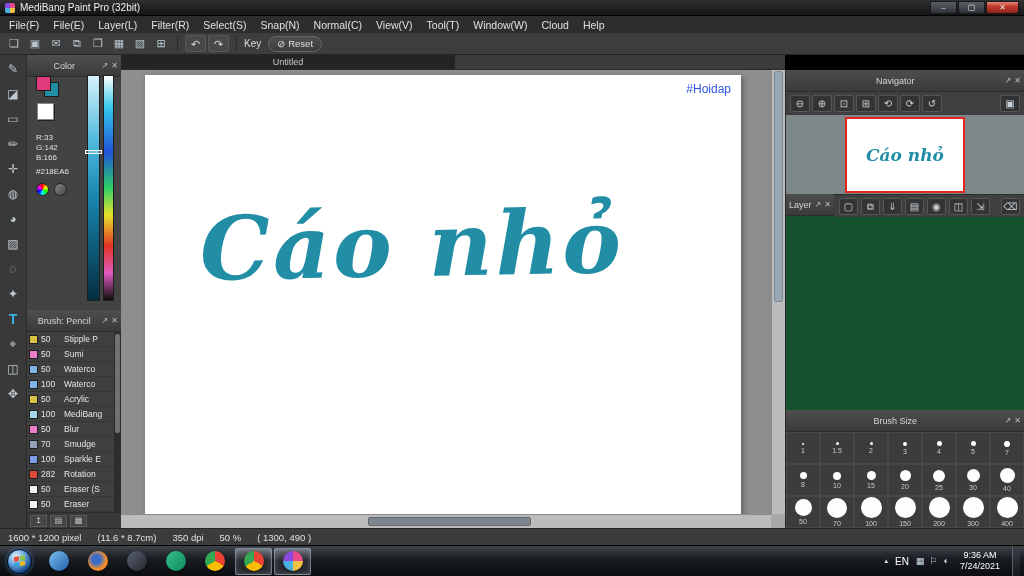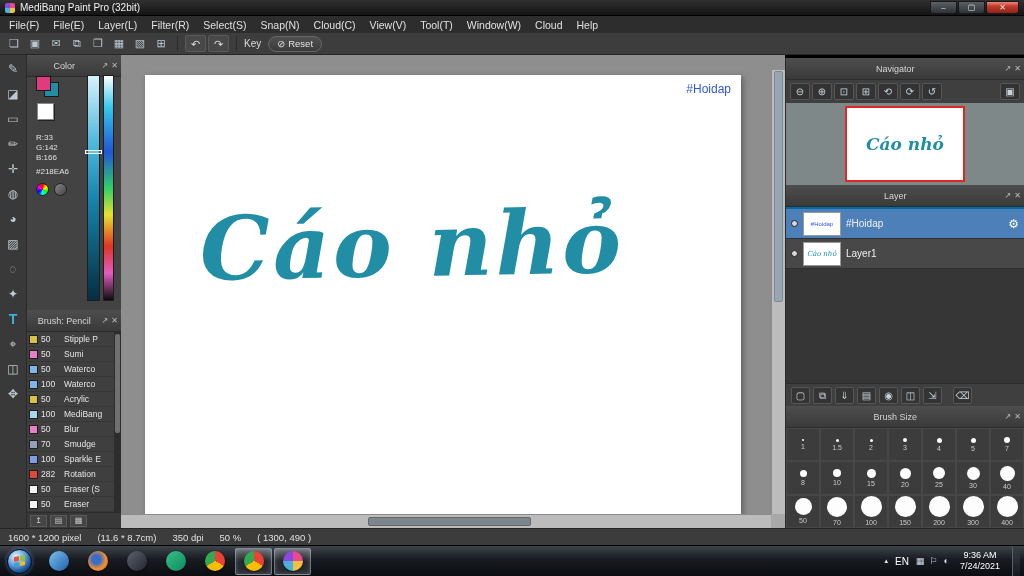--- a/index.html
+++ b/index.html
@@ -70,30 +70,30 @@
 .page{position:absolute;left:24px;top:5px;width:596px;bottom:0;background:#fff;box-shadow:2px 2px 6px rgba(0,0,0,.35)}
 .hashtag{position:absolute;top:7px;right:10px;font-size:12px;color:#2f55e8}
 .artwork{position:absolute;left:55px;top:118px;font-family:"DejaVu Serif",serif;font-style:italic;font-weight:bold;font-size:88px;letter-spacing:3px;color:#218EA6;transform:rotate(-1deg);white-space:nowrap}
 .vscroll{position:absolute;top:15px;right:0;bottom:14px;width:14px;background:#bcbcbc;border-left:1px solid #8a8a8a}
 .vthumb{position:absolute;left:2px;right:2px;top:1px;height:52%;background:#97a6b2;border:1px solid #7c8b96;border-radius:2px}
 .hscroll{position:absolute;left:0;right:14px;bottom:0;height:14px;background:#bcbcbc;border-top:1px solid #8a8a8a}
 .hthumb{position:absolute;top:2px;bottom:2px;left:38%;width:25%;background:#7d868e;border:1px solid #666;border-radius:2px}
 .scroll-corner{position:absolute;right:0;bottom:0;width:14px;height:14px;background:#a8a8a8}
 
 
-.right-col{position:absolute;right:0;top:58px;width:239px;bottom:48px;background:#0369a1;border-left:1px solid #2a2a2a;display:flex;flex-direction:column}
+.right-col{position:absolute;right:0;top:70px;width:239px;bottom:48px;background:#14532d;border-left:1px solid #2a2a2a;display:flex;flex-direction:column}
 .nav-panel{height:127px;display:flex;flex-direction:column}
 .nav-btns{display:flex;gap:2px;padding:3px 4px;background:#3f3f3f;flex:none}
 .nav-btn{width:20px;height:17px;background:#333;border:1px solid #565656;border-radius:2px;color:#c8d2d8;font-size:10px;line-height:15px;text-align:center}
 .nav-btns .nav-btn:last-child{margin-left:auto}
 .nav-preview-area{flex:1;background:#7e8888;display:flex;align-items:center;justify-content:center}
 .nav-preview-box{width:120px;height:76px;background:#fff;border:2px solid #e02820;display:flex;align-items:center;justify-content:center}
 .nav-art{font-family:"DejaVu Serif",serif;font-style:italic;font-weight:bold;font-size:17px;color:#218EA6;white-space:nowrap}
 
-.layer-panel{height:221px;display:flex;flex-direction:column}
+.layer-panel{height:221px;display:flex;flex-direction:row}
 .lp-row{display:flex;align-items:center;gap:5px;padding:2px 7px;font-size:9px;color:#ccc;flex:none}
 .lp-label{width:38px;flex:none}
 .slider{flex:1;height:8px;background:#1e1e1e;border:1px solid #555;position:relative}
 .sfill{position:absolute;inset:0;background:linear-gradient(#7cb8ec,#3a78c0)}
 .shandle{position:absolute;right:-3px;top:-3px;width:7px;height:13px;background:#e0e0e0;border:1px solid #777}
 .opacity-val{width:30px;text-align:left;flex:none}
 .dropdown{flex:1;height:13px;background:#2b2b2b;border:1px solid #5a5a5a;display:flex;align-items:center;padding:0 4px;font-size:8.5px;color:#e0e0e0}
 .caret{margin-left:auto;font-size:7px;color:#aaa}
 .checks{gap:8px}
 .check{display:flex;align-items:center;gap:3px;font-size:8px;color:#c4c4c4}
@@ -152,21 +152,21 @@
 </div>
 
 <div class="menubar">
 
 <span class="menu-item">File(F)</span>
     <span class="menu-item">File(E)</span>
     <span class="menu-item">Layer(L)</span>
     <span class="menu-item">Filter(R)</span>
     <span class="menu-item">Select(S)</span>
     <span class="menu-item">Snap(N)</span>
-    <span class="menu-item">Cloud(C)</span>
+    <span class="menu-item">Normal(C)</span>
     <span class="menu-item">View(V)</span>
     <span class="menu-item">Tool(T)</span>
     <span class="menu-item">Window(W)</span>
     <span class="menu-item">Cloud</span>
     <span class="menu-item">Help</span>
   </div>
 
 <div class="toolbar">
   <div class="tb-group">
 
@@ -319,20 +319,23 @@
     <div class="brush-footer">
 
     <span class="bf-btn">↥</span>
         <span class="bf-btn">▤</span>
         <span class="bf-btn">▦</span>
       </div>
   </div>
 </div>
 
 <div class="canvas-area">
+  <div class="tab-bar">
+    <div class="tab">Untitled</div>
+  </div>
   <div class="doc">
     <div class="page">
       <span class="hashtag">#Hoidap</span>
       <span class="artwork">Cáo nhỏ</span>
     </div>
   </div>
   <div class="vscroll">
       <div class="vthumb"></div>
     </div>
   <div class="hscroll">

